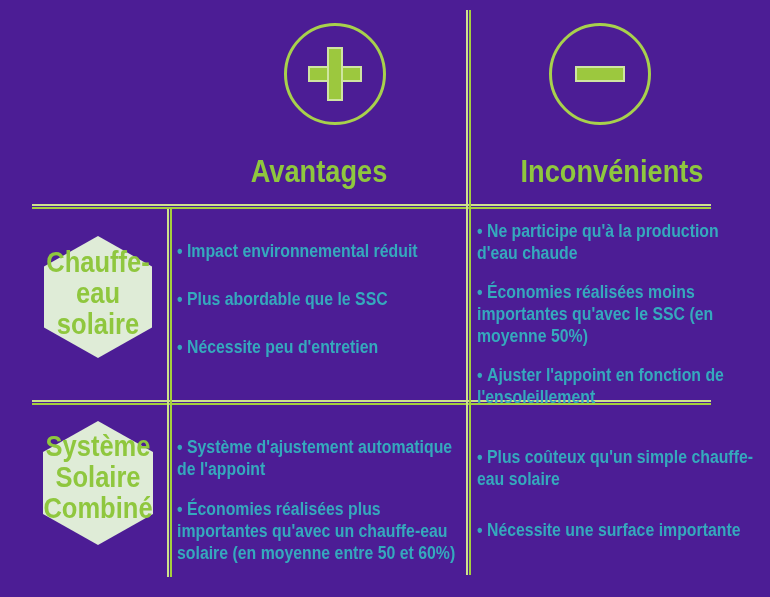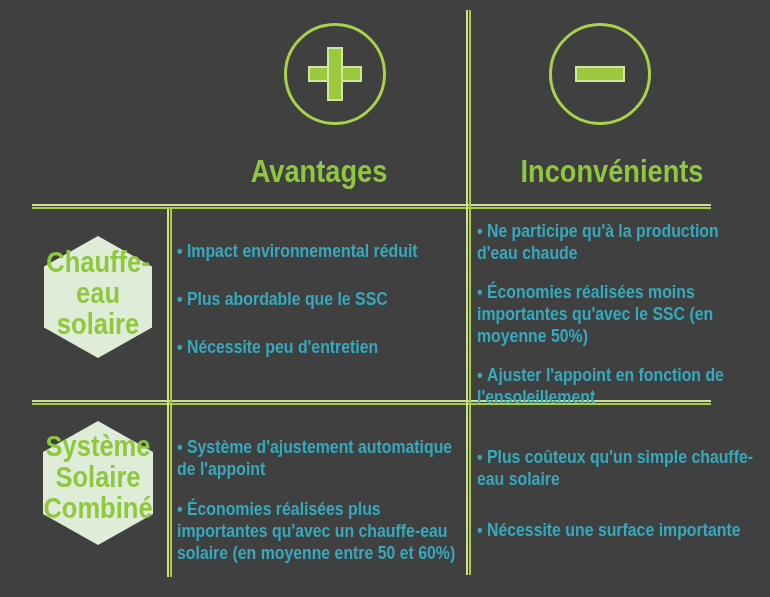--- a/index.html
+++ b/index.html
@@ -1,17 +1,17 @@
 <!DOCTYPE html>
 <html><head>
 <meta charset="utf-8">
 <style>
   html,body{margin:0;padding:0;background:#ffffff;}
   .stage{
-    position:relative;width:770px;height:597px;background:#404040;overflow:hidden;
+    position:relative;width:770px;height:597px;background:#4c1d95;overflow:hidden;
     font-family:"Liberation Sans",sans-serif;font-weight:bold;
   }
   
   .hline{position:absolute;height:1px;border-top:2px solid #CDE28D;border-bottom:2px solid #A5CF3D;}
   .vline{position:absolute;width:1px;border-left:2px solid #CDE28D;border-right:2px solid #A5CF3D;}
   .hline-header{top:204px;left:32px;width:679px;}
   .hline-rows{top:400px;left:32px;width:679px;}
   .vline-center{left:466px;top:10px;height:565px;}
   .vline-labelcol{left:167px;top:209px;height:368px;}
   

